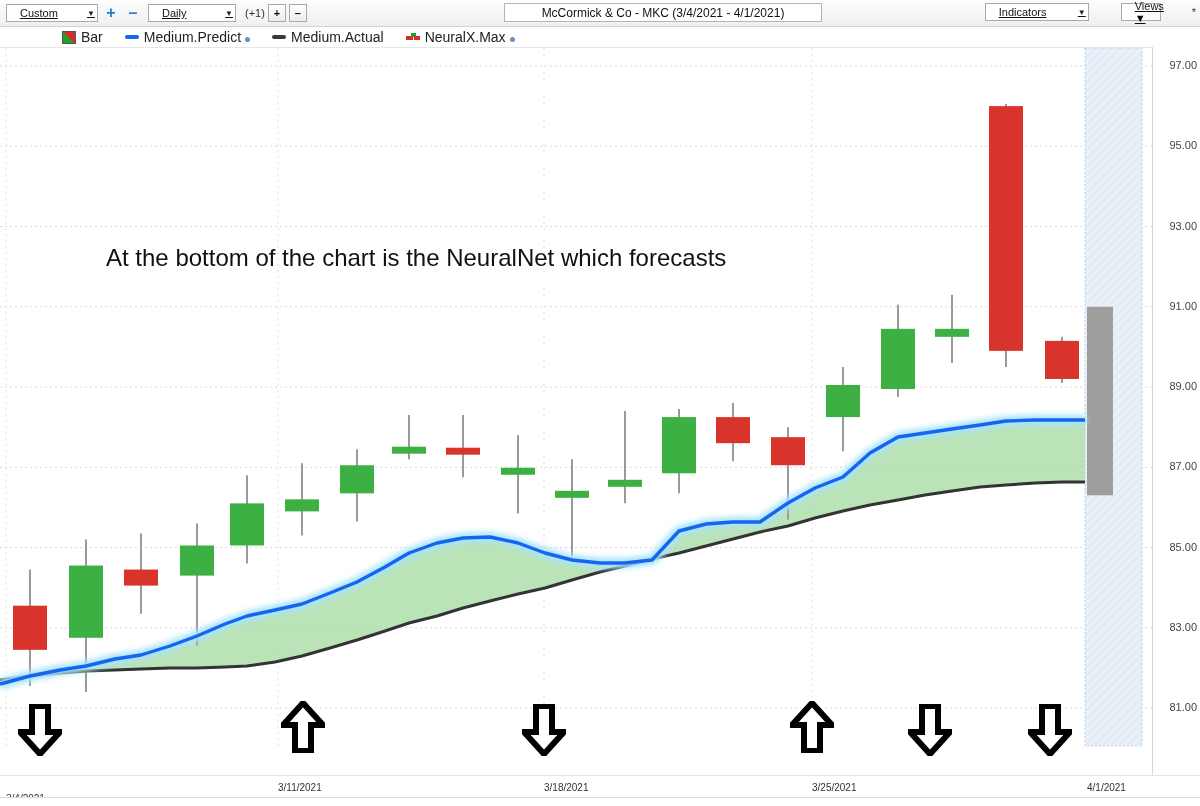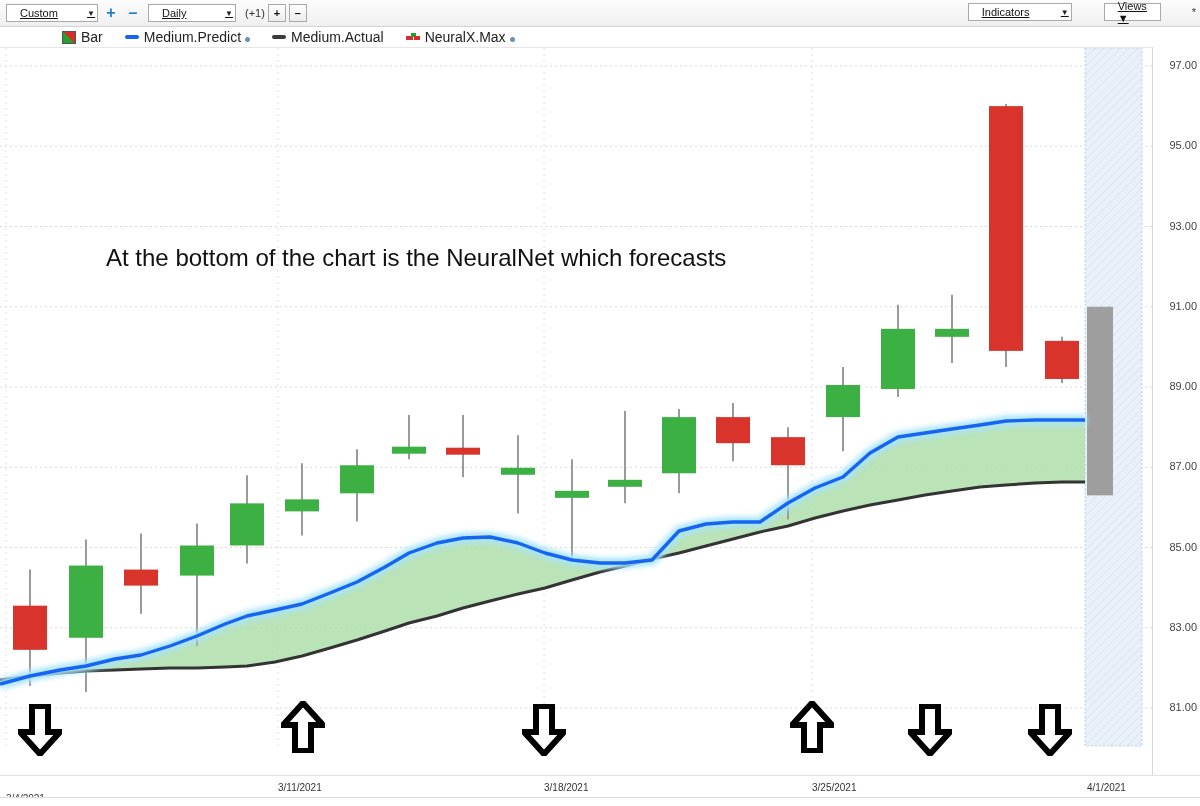--- a/index.html
+++ b/index.html
@@ -40,21 +40,21 @@
   }
   #plus1{font-size:11px;color:#333;margin-left:9px;}
   #title-box{
     position:absolute;left:504px;top:3px;width:318px;height:19px;
     border:1px solid #b4b4b4;background:#ffffff;
     display:flex;align-items:center;justify-content:center;
     font-size:12px;color:#111;box-sizing:border-box;
   }
   #right-tools{position:absolute;right:4px;top:3px;display:flex;align-items:center;gap:28px;}
   #combo-indicators{width:104px;}
-  #combo-views{width:57px;margin-left:4px;}
+  #combo-views{width:40px;margin-left:4px;}
   #views-star{font-size:11px;color:#333;margin-left:3px;}
 
   
   #legend{
     position:absolute;left:0;top:27px;width:1200px;height:20px;
     background:#fff;display:flex;align-items:center;
     font-size:14px;color:#222;
   }
   .lg-item{display:flex;align-items:center;margin-right:22px;}
   .lg-item:first-child{margin-left:62px;}
@@ -122,20 +122,23 @@
 
   <span id="plus1">(+1)</span>
 
   <div class="tb-pm-box">
     <span>+</span>
   </div>
   <div class="tb-pm-box">
     <span>–</span>
   </div>
 
+  <div id="title-box">
+    <span>McCormick &amp; Co - MKC (3/4/2021 - 4/1/2021)</span>
+  </div>
 
   <div id="right-tools">
     <div id="combo-indicators" class="tb-combo">
       <span>Indicators</span>
       <span class="caret">▼</span>
     </div>
     <div id="combo-views" class="tb-combo">
       <span>Views ▼</span>
     </div>
     <span id="views-star">*</span>

